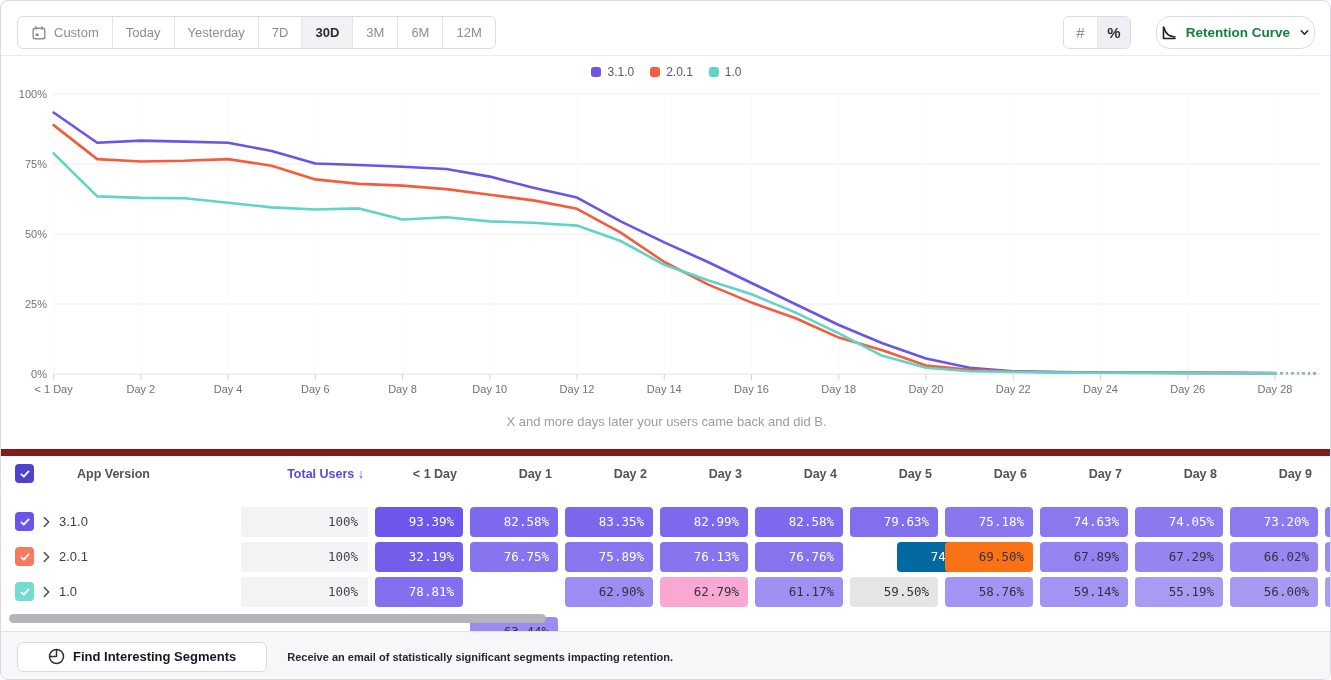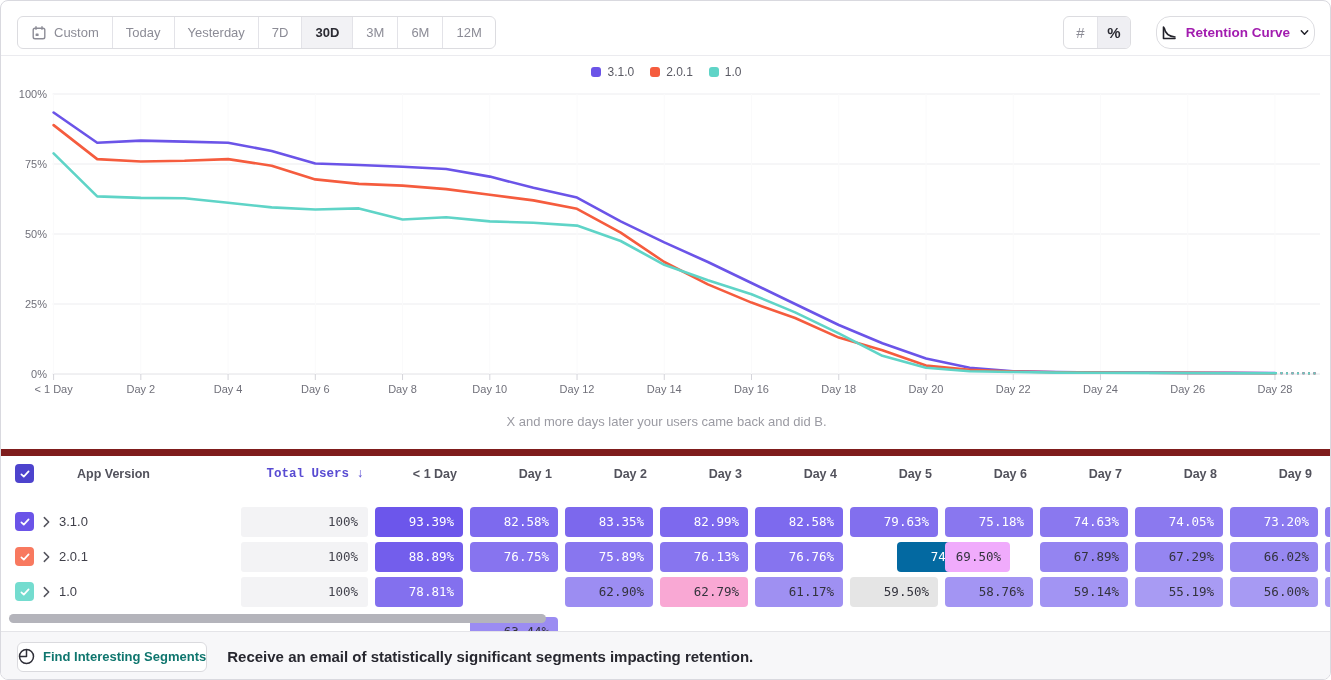--- a/index.html
+++ b/index.html
@@ -24,21 +24,21 @@
   }
   .seg-btn:first-child { border-left:none; }
   .seg-btn.selected { background:#f2f2f5; color:#2b2b33; font-weight:700; }
   #format-toggle { right:199px; }
   #format-toggle .seg-btn { padding:0; width:33px; justify-content:center; font-size:15px; }
   #format-toggle .seg-btn.selected { background:#efeff3; font-weight:600; }
   #chart-type-btn {
     position:absolute; top:15px; right:15px; height:33px;
     display:flex; align-items:center; gap:9px; padding:0 4px;
     border:1px solid #dcdce0; border-radius:14px; background:#fff; cursor:pointer;
-    font-family:"Liberation Sans",sans-serif; font-size:13.5px; font-weight:700; color:#a21caf;
+    font-family:"Liberation Sans",sans-serif; font-size:13.5px; font-weight:700; color:#15803d;
   }
   
   #chart-area { position:absolute; left:0; top:55px; width:1331px; height:385px; }
   #legend { position:absolute; left:0; top:9px; width:100%; display:flex; justify-content:center; gap:16px; }
   .legend-item { display:flex; align-items:center; gap:6px; cursor:pointer; }
   .legend-swatch { width:10px; height:10px; border-radius:3px; }
   .legend-label { font-size:12px; color:#5a5a64; }
   #chart-svg { position:absolute; left:0; top:0; }
   #chart-caption {
     position:absolute; left:0; top:358px; width:100%; text-align:center;
@@ -67,25 +67,25 @@
     text-align:right; line-height:30px; padding-right:9px;
     font-family:"DejaVu Sans Mono",monospace; font-size:12.5px; cursor:pointer;
   }
   
   #hscrollbar { position:absolute; left:8px; top:613px; width:537px; height:9px; border-radius:5px; background:#b4b4bb; cursor:grab; }
   #footer {
     position:absolute; left:0; top:630px; width:100%; height:50px;
     background:#f7f7f9; border-top:1px solid #e4e4e8; display:flex; align-items:center; gap:20px; padding:0 16px;
   }
   #find-segments-btn {
-    display:flex; align-items:center; gap:8px; height:30px; padding:0 0;
+    display:flex; align-items:center; gap:8px; height:30px; padding:0 30px;
     background:#fff; border:1px solid #dadade; border-radius:6px; cursor:pointer;
-    font-family:"Liberation Sans",sans-serif; font-size:13px; font-weight:600; color:#0f766e;
-  }
-  #footer-message { font-size:15px; font-weight:700; color:#27272f; }
+    font-family:"Liberation Sans",sans-serif; font-size:13px; font-weight:600; color:#0f172a;
+  }
+  #footer-message { font-size:11px; font-weight:700; color:#27272f; }
   .icon { display:inline-flex; flex:none; }
 </style>
 </head>
 <body>
 
 <div id="card">
 
   <div id="toolbar">
     <div id="date-ranges" class="seg-control">
         <button class="seg-btn">
@@ -230,21 +230,21 @@
   </div>
 
   <div id="table">
     <div id="table-header">
         <div class="checkbox" style="top: 8px; background: rgb(77, 67, 205);">
           <svg width="12" height="12" viewBox="0 0 14 14" fill="none">
             <path d="M2.8 7.4 L5.6 10.1 L11.2 3.9" stroke="#fff" stroke-width="2" stroke-linecap="round" stroke-linejoin="round"></path>
           </svg>
         </div>
         <div class="hdr-cell" style="left: 76px;">App Version</div>
-        <div class="hdr-cell" id="hdr-total" style="left: 240px; width: 127px; font-family: Liberation Mono, monospace;">Total Users ↓</div>
+        <div class="hdr-cell" id="hdr-total" style="left: 240px; width: 127px;">Total Users ↓</div>
         <div class="hdr-cell hdr-day" style="left: 374px; width: 88px;">&lt; 1 Day</div>
         <div class="hdr-cell hdr-day" style="left: 469px; width: 88px;">Day 1</div>
         <div class="hdr-cell hdr-day" style="left: 564px; width: 88px;">Day 2</div>
         <div class="hdr-cell hdr-day" style="left: 659px; width: 88px;">Day 3</div>
         <div class="hdr-cell hdr-day" style="left: 754px; width: 88px;">Day 4</div>
         <div class="hdr-cell hdr-day" style="left: 849px; width: 88px;">Day 5</div>
         <div class="hdr-cell hdr-day" style="left: 944px; width: 88px;">Day 6</div>
         <div class="hdr-cell hdr-day" style="left: 1039px; width: 88px;">Day 7</div>
         <div class="hdr-cell hdr-day" style="left: 1134px; width: 88px;">Day 8</div>
         <div class="hdr-cell hdr-day" style="left: 1229px; width: 88px;">Day 9</div>
@@ -281,27 +281,27 @@
               <path d="M2.8 7.4 L5.6 10.1 L11.2 3.9" stroke="#fff" stroke-width="2" stroke-linecap="round" stroke-linejoin="round"></path>
             </svg>
           </div>
           <span class="row-chevron icon">
             <svg width="7" height="12" viewBox="0 0 8 13" fill="none">
               <path d="M1.5 1.5 L6.5 6.5 L1.5 11.5" stroke="#55555e" stroke-width="1.7" stroke-linecap="round" stroke-linejoin="round"></path>
             </svg>
           </span>
           <div class="row-label">2.0.1</div>
           <div class="total-cell">100%</div>
-          <div class="val-cell" style="left: 374px; width: 88px; background: rgb(115, 94, 236); color: rgb(255, 255, 255);">88.89%</div>
+          <div class="val-cell" style="left: 374px; width: 88px; background: rgb(115, 94, 236); color: rgb(255, 255, 255);">32.19%</div>
           <div class="val-cell" style="left: 469px; width: 88px; background: rgb(135, 116, 239); color: rgb(255, 255, 255);">76.75%</div>
           <div class="val-cell" style="left: 564px; width: 88px; background: rgb(136, 118, 239); color: rgb(255, 255, 255);">75.89%</div>
           <div class="val-cell" style="left: 659px; width: 88px; background: rgb(135, 117, 239); color: rgb(255, 255, 255);">76.13%</div>
           <div class="val-cell" style="left: 754px; width: 88px; background: rgb(134, 116, 239); color: rgb(255, 255, 255);">76.76%</div>
           <div class="val-cell" style="left: 849px; width: 88px; background: #0369a1; color: rgb(255, 255, 255); margin-left: 47px;">74.40%</div>
-          <div class="val-cell" style="left: 944px; width: 65px; background: #f0abfc; color: rgb(51, 51, 61);">69.50%</div>
+          <div class="val-cell" style="left: 944px; width: 88px; background: #f97316; color: rgb(51, 51, 61);">69.50%</div>
           <div class="val-cell" style="left: 1039px; width: 88px; background: rgb(148, 132, 241); color: rgb(51, 51, 61);">67.89%</div>
           <div class="val-cell" style="left: 1134px; width: 88px; background: rgb(149, 133, 241); color: rgb(51, 51, 61);">67.29%</div>
           <div class="val-cell" style="left: 1229px; width: 88px; background: rgb(151, 136, 241); color: rgb(51, 51, 61);">66.02%</div>
           <div class="val-cell" style="left: 1324px; width: 88px; background: rgb(155, 139, 242);"></div>
         </div>
         <div class="t-row" style="top: 136px;">
           <div class="checkbox" style="top: 5px; background: rgb(116, 220, 207);">
             <svg width="12" height="12" viewBox="0 0 14 14" fill="none">
               <path d="M2.8 7.4 L5.6 10.1 L11.2 3.9" stroke="#fff" stroke-width="2" stroke-linecap="round" stroke-linejoin="round"></path>
             </svg>

